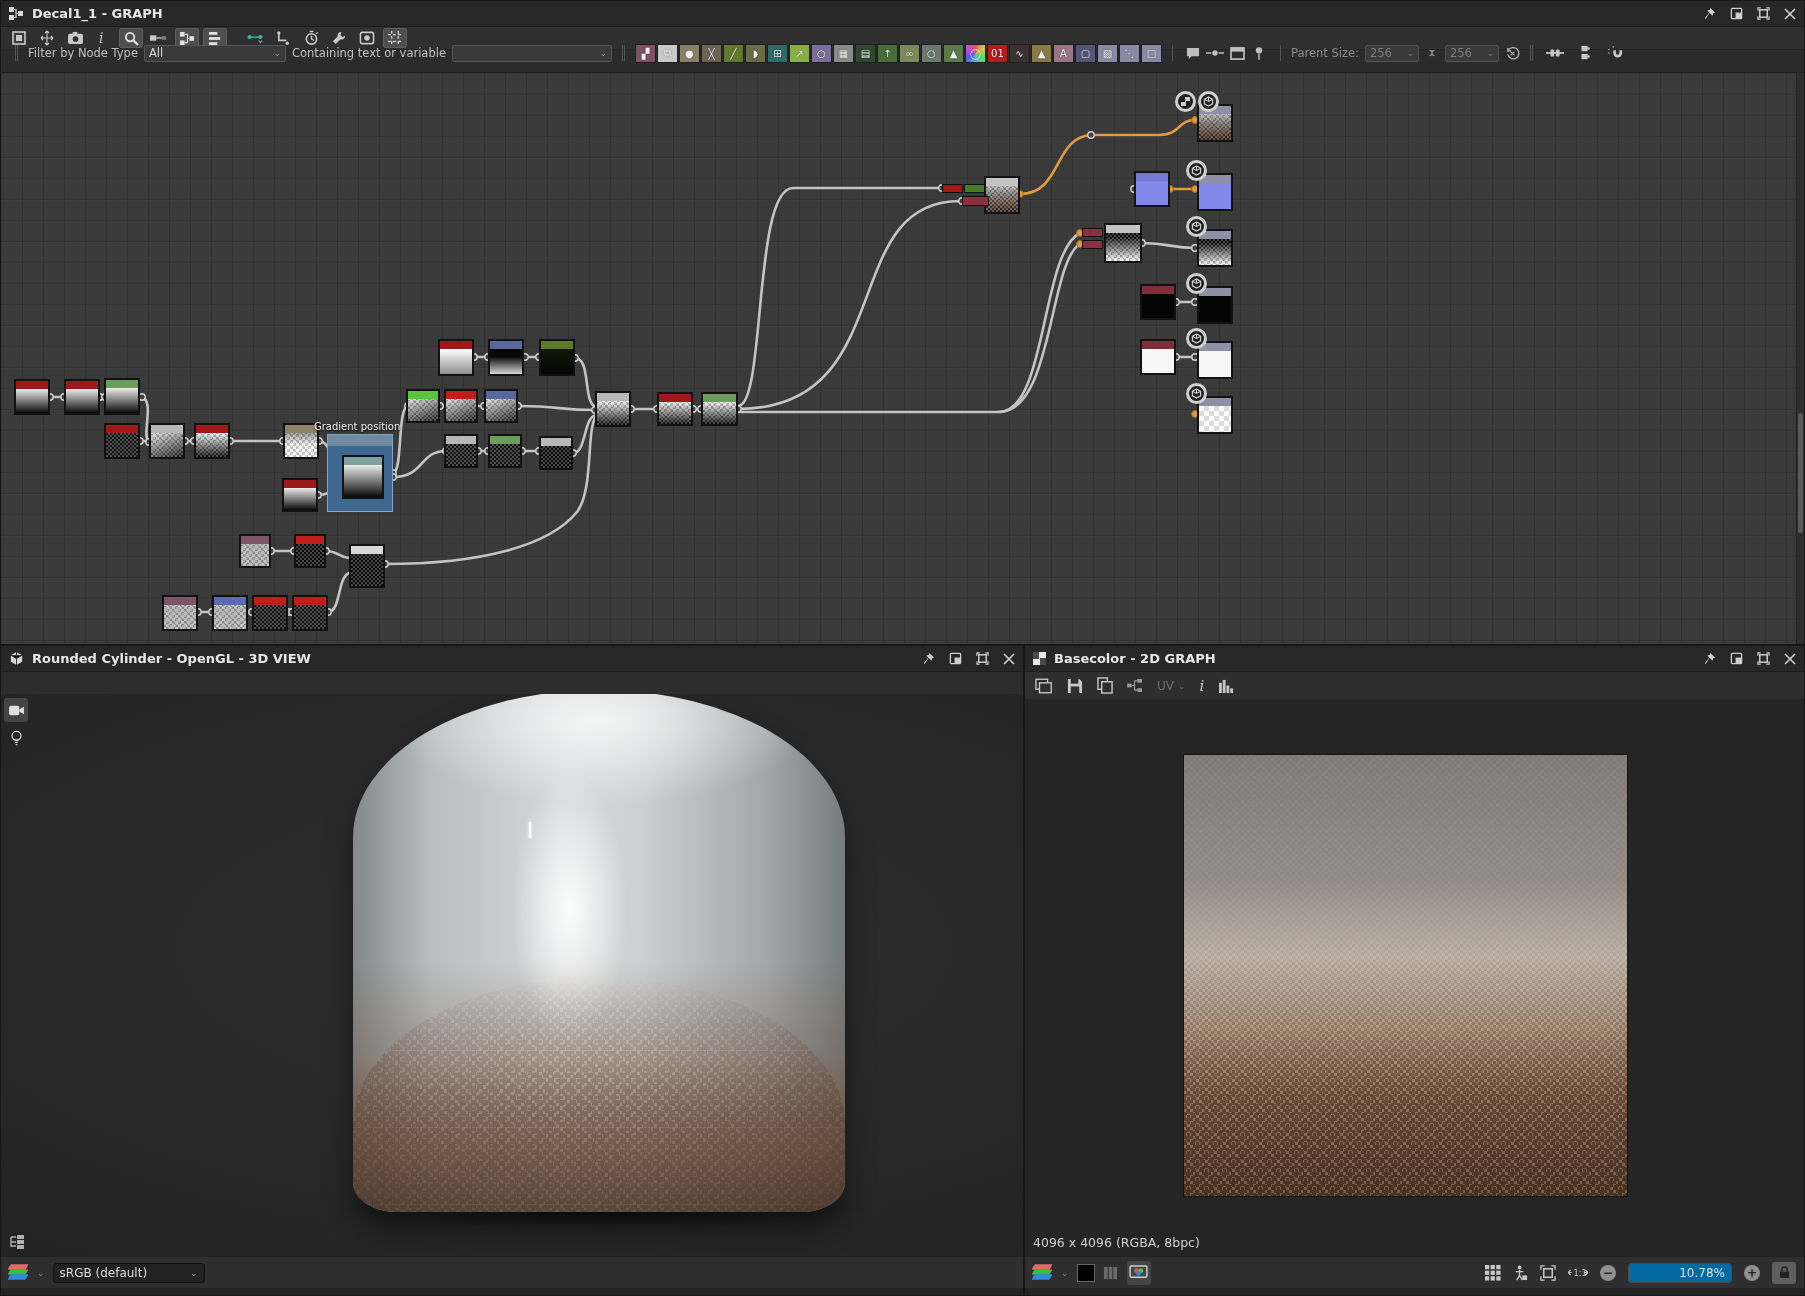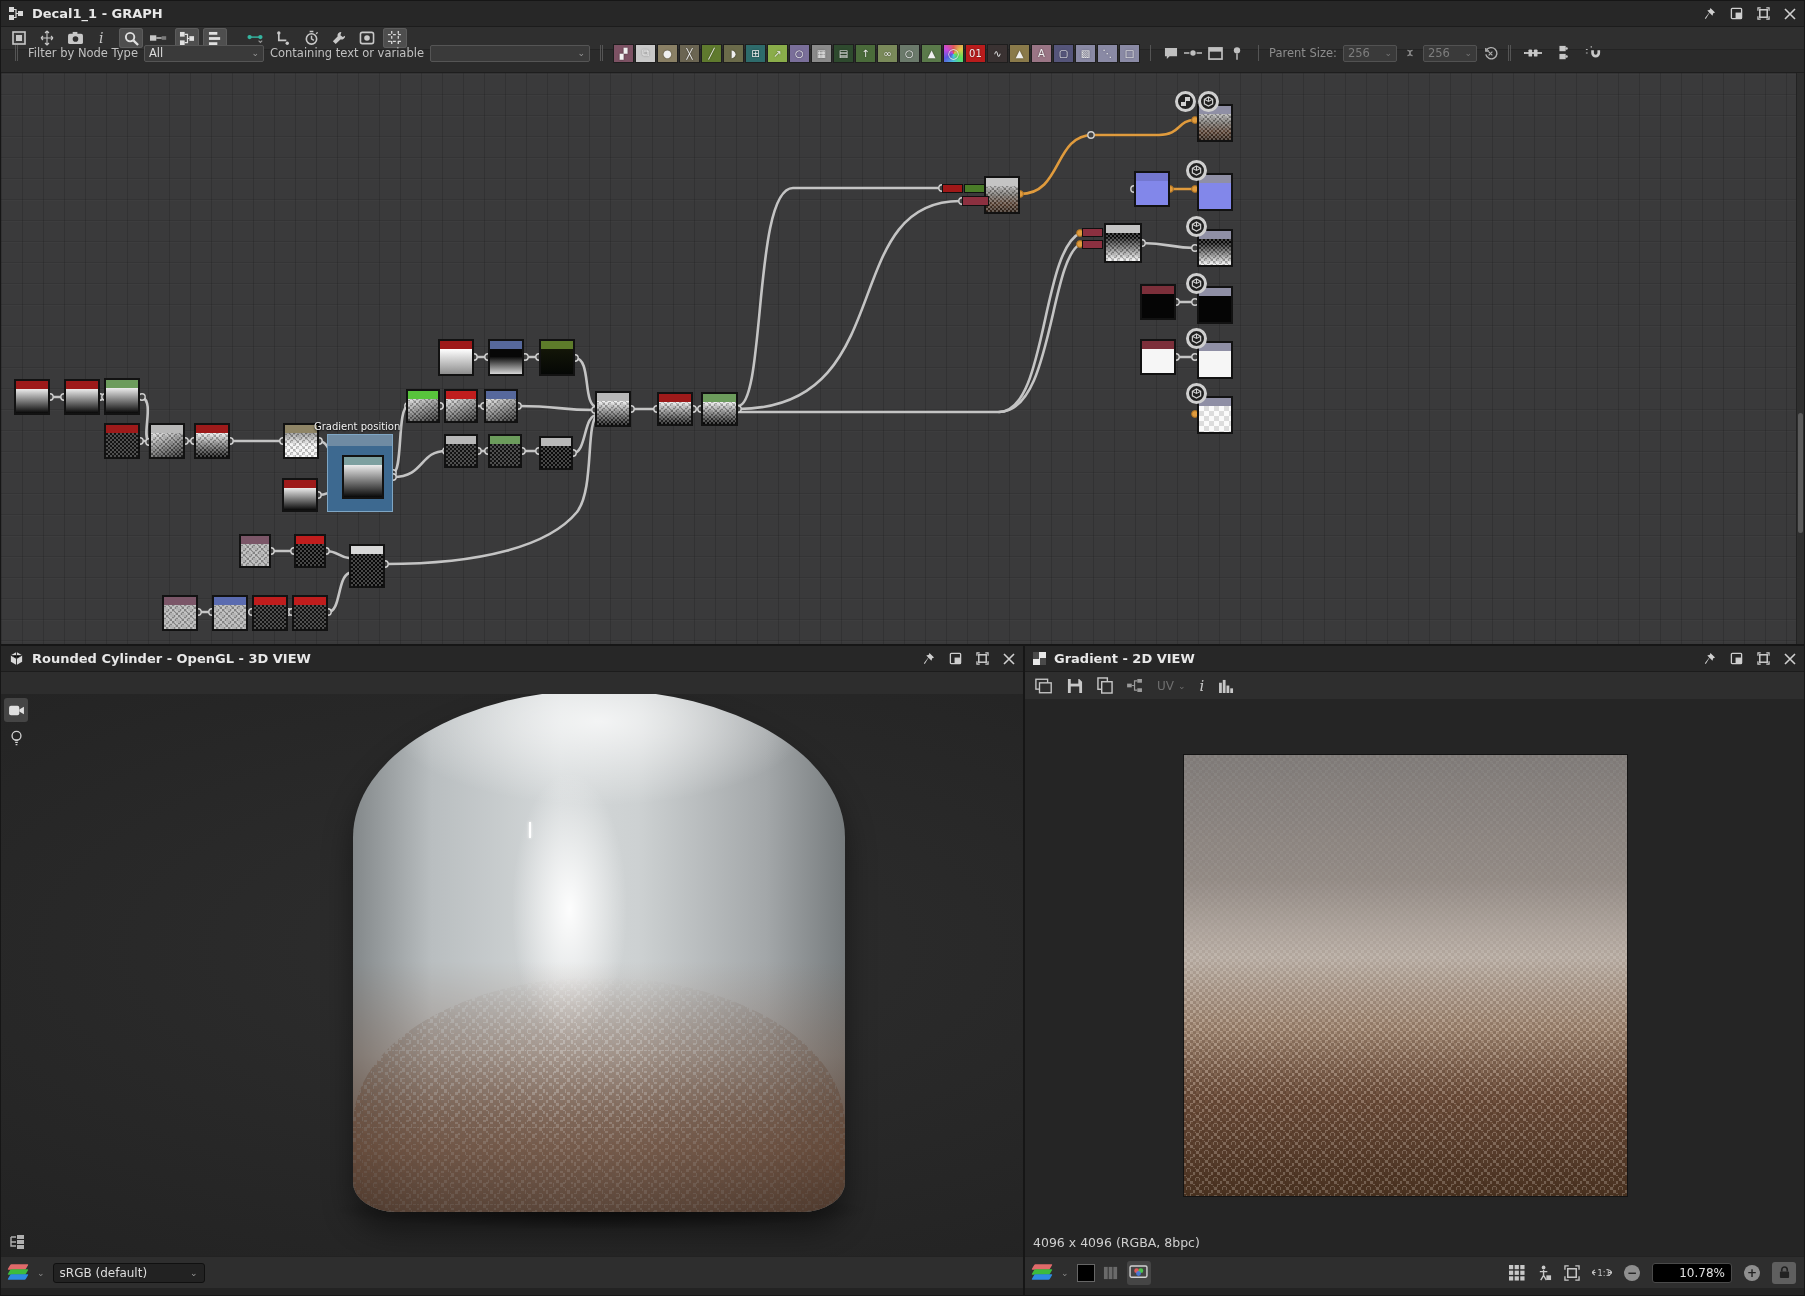--- a/index.html
+++ b/index.html
@@ -114,21 +114,21 @@
     background:linear-gradient(#827e7c,#958d88 28%,#bdb3aa 46%,#a68e7a 62%,#6f503d 78%,#513827 94%,#47311f);}
   .tex2d::after{content:"";position:absolute;inset:0;opacity:.4;background:
       repeating-conic-gradient(rgba(70,44,28,.9) 0% 25%,rgba(0,0,0,0) 0% 50%) 0 0/6px 6px,
       repeating-conic-gradient(rgba(255,245,235,.55) 0% 25%,rgba(0,0,0,0) 0% 50%) 2px 3px/9px 9px;
       -webkit-mask-image:linear-gradient(rgba(0,0,0,.15),rgba(0,0,0,.1) 40%,black 75%);
       mask-image:linear-gradient(rgba(0,0,0,.15),rgba(0,0,0,.1) 40%,black 75%);}
   .sizeinfo{position:absolute;left:8px;bottom:8px;color:#cfcfcf;font-size:12.5px;}
   .toolbar2d{height:28px;background:#2e2e2e;display:flex;align-items:center;gap:14px;padding:0 10px;
     border-bottom:1px solid #202020;}
   .uvdd{display:flex;align-items:center;gap:4px;color:#6f6f6f;}
-  .zoomfield{background:#000000;border:1px solid #4a4a4a;border-radius:3px;height:20px;width:80px;
+  .zoomfield{background:#0369a1;border:1px solid #4a4a4a;border-radius:3px;height:20px;width:104px;
     display:flex;align-items:center;justify-content:flex-end;padding:0 6px;color:#e0e0e0;text-align:center;}
   .roundbtn{width:16px;height:16px;border-radius:50%;background:#8f8f8f;color:#222;display:flex;
     align-items:center;justify-content:center;font-weight:bold;font-size:12px;line-height:0;}
   .lockbtn{width:24px;height:22px;border-radius:3px;background:#5f5f5f;display:flex;align-items:center;justify-content:center;}
   .cbdd{background:#222;border:1px solid #101010;border-radius:3px;height:20px;width:152px;
     display:flex;align-items:center;padding:0 6px;color:#ddd;}
   .layersico{position:relative;width:20px;height:18px;}
   .layersico i{position:absolute;left:0;width:18px;height:6px;transform:skewX(-30deg) scaleY(.9);border-radius:1px;}
   .swatch{width:18px;height:18px;background:#000;border:1px solid #666;}
 </style>
@@ -264,21 +264,21 @@
         <span class="tbtn active">
           <svg width="16" height="16" viewBox="0 0 17 17">
             <path d="M5 1v15M12 1v15M1 5h15M1 12h15" stroke="#d8d8d8" stroke-width="1.4" stroke-dasharray="3 2.4"></path>
           </svg>
         </span>
       </div>
 
     <div class="filterbar">
       <span class="vsep2"></span>
       <span>Filter by Node Type</span>
-      <span class="dd" style="width:120px;">
+      <span class="dd" style="width:142px;">
         <span>All</span>
           <span class="caret">⌄</span>
       </span>
       <span>Containing text or variable</span>
       <span class="dd" style="width:160px;">
         <span></span>
           <span class="caret">⌄</span>
       </span>
       <span class="vsep2"></span>
       <span class="ntstrip">
@@ -776,21 +776,21 @@
       </span>
     </div>
     <div class="bottomedge"></div>
   </div>
 
   <div class="panel" style="left:1024px;top:645px;width:781px;height:651px;">
     <div class="titlebar">
       <span class="ico">
         <span style="width:13px;height:13px;display:inline-block;background:conic-gradient(#e8e8e8 25%,#4a4a4a 0 50%,#e8e8e8 0 75%,#4a4a4a 0);"></span>
       </span>
-      <span class="t">Gradient - 2D VIEW</span>
+      <span class="t">Basecolor - 2D GRAPH</span>
       <span class="winbtns">
         <span class="ico">
             <svg width="13" height="13" viewBox="0 0 14 14">
               <path d="M8 1l5 5-2 .6-.8 2.8L7 6.2 3 13l-1-1 4.8-6L4.6 3.8 7.4 3z" fill="#cfcfcf"></path>
             </svg>
           </span>
         <span class="ico">
             <svg width="13" height="13" viewBox="0 0 14 14">
               <rect x="1.5" y="1.5" width="11" height="11" rx="1" fill="none" stroke="#cfcfcf" stroke-width="1.4"></rect>
               <rect x="6" y="6" width="6.5" height="6.5" fill="#cfcfcf"></rect>

